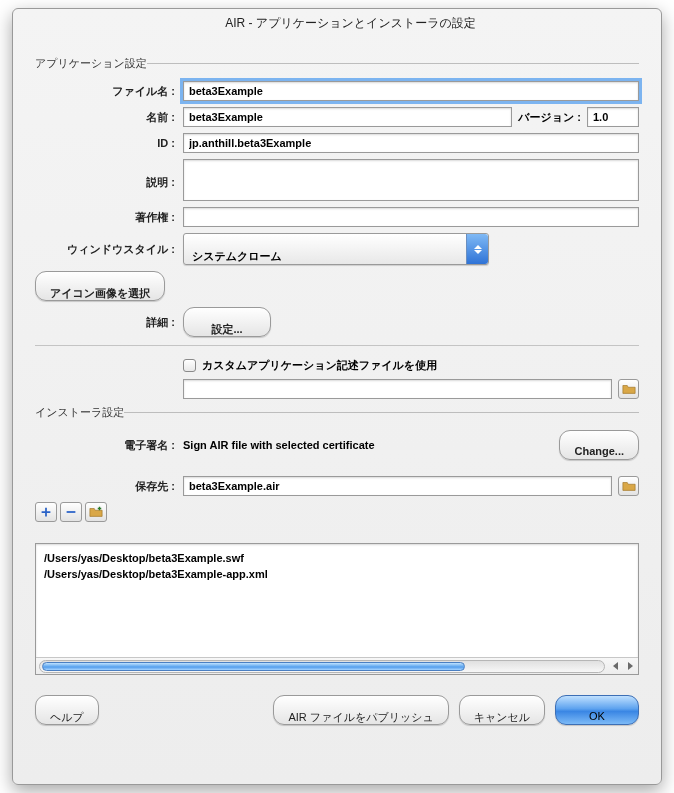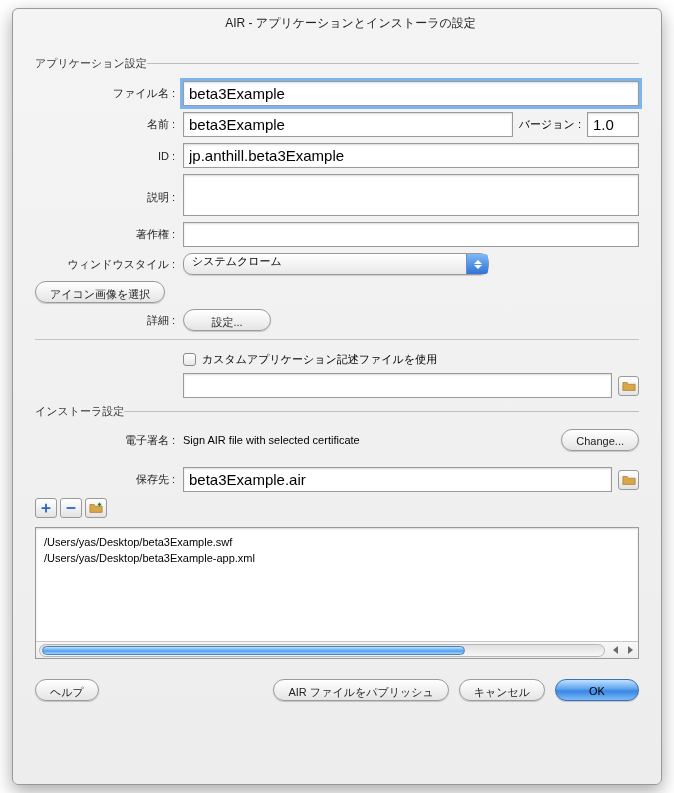--- a/index.html
+++ b/index.html
@@ -27,54 +27,54 @@
     font-size: 12px;
     color: #222;
     margin-left: 27px;
   }
   .content { padding: 6px 22px 14px 22px; }
   .section-hdr {
     display: flex; align-items: center; margin: 6px 0 10px 0;
   }
   .section-hdr .lbl { color: #333; white-space: nowrap; }
   .section-hdr .rule { flex: 1; height: 1px; background: #bdbdbd; }
-  .row { display: flex; align-items: center; margin-bottom: 6px; }
+  .row { display: flex; align-items: center; margin-bottom: 6px; font-weight: bold; }
   .row .rlabel { width: 148px; text-align: right; padding-right: 8px; color: #222; }
   .row .rfield { flex: 1; display: flex; align-items: center; gap: 6px; }
   input[type=text], textarea {
-    font: inherit; font-size: 15px;
+    font: inherit; font-size: 11px;
     border: 1px solid #9a9a9a;
     background: #fff;
     padding: 3px 5px;
     box-shadow: inset 0 1px 2px rgba(0,0,0,0.15);
   }
   .focus-ring { outline: 3px solid #7cb4f0; outline-offset: 0; }
   .fld-full { width: 100%; }
   textarea { resize: none; }
   .aqua-select {
-    position: relative; flex: 1; height: 22px;
+    position: relative; flex: 1; height: 32px;
     background: linear-gradient(#fff,#e8e8e8);
-    border: 1px solid #9a9a9a; border-radius: 9px;
+    border: 1px solid #9a9a9a; border-radius: 3px;
     box-shadow: 0 1px 1px rgba(0,0,0,0.15);
-    display: flex; align-items: flex-start; padding: 0 28px 0 8px;
+    display: flex; align-items: flex-end; padding: 0 28px 0 8px;
   }
   .aqua-select .cap {
     position: absolute; right: 0; top: 0; height: 100%; width: 22px;
     background: linear-gradient(#7fb9f5,#2f73d6);
     border-left: 1px solid #6a8fc0;
     border-top-right-radius: 3px; border-bottom-right-radius: 3px;
     display: flex; flex-direction: column; align-items: center; justify-content: center; gap:1px;
   }
   .aqua-select .cap .arr-up, .aqua-select .cap .arr-dn {
     width:0;height:0;border-left:4px solid transparent;border-right:4px solid transparent;
   }
   .aqua-select .cap .arr-up{border-bottom:4px solid #fff;}
   .aqua-select .cap .arr-dn{border-top:4px solid #fff;}
   .pill-btn {
-    font: inherit; height: 22px; padding: 5px 14px;
+    font: inherit; height: 22px; padding: 14px 14px;
     border: 1px solid #9a9a9a; border-radius: 11px;
     background: linear-gradient(#ffffff,#e5e5e5);
     box-shadow: 0 1px 1px rgba(0,0,0,0.18);
     color: #222; cursor: default;
   }
   .pill-btn.primary {
     background: linear-gradient(#bfe0ff,#5ea3ef 45%,#3a86e4 55%,#7cbaf7);
     border-color: #3d6fb5; min-width: 84px; color:#000;
   }
   .divider { height:1px; background:#c4c4c4; margin: 8px 0 12px 0; }
@@ -227,21 +227,21 @@
         <input type="text" class="fld-full" value="beta3Example.air" style="">
         <div class="icon-btn">
           <svg viewBox="0 0 16 16">
               <path fill="#d9a747" stroke="#9a6e20" stroke-width="0.7" d="M1 4h5l1 2h8v7H1z"></path>
             </svg>
         </div>
       </div>
     </div>
 
     <div class="row" style="align-items:flex-start">
-      <div class="rfield" style="flex-direction:column;align-items:stretch;gap:9px">
+      <div class="rfield" style="flex-direction:column;align-items:stretch;gap:21px">
         <div class="toolbar-inline">
           <div class="icon-btn">
             <svg viewBox="0 0 16 16">
                 <path stroke="#2a62c7" stroke-width="2" d="M8 3v10M3 8h10"></path>
               </svg>
           </div>
           <div class="icon-btn">
             <svg viewBox="0 0 16 16">
                 <path stroke="#2a62c7" stroke-width="2" d="M3 8h10"></path>
               </svg>

